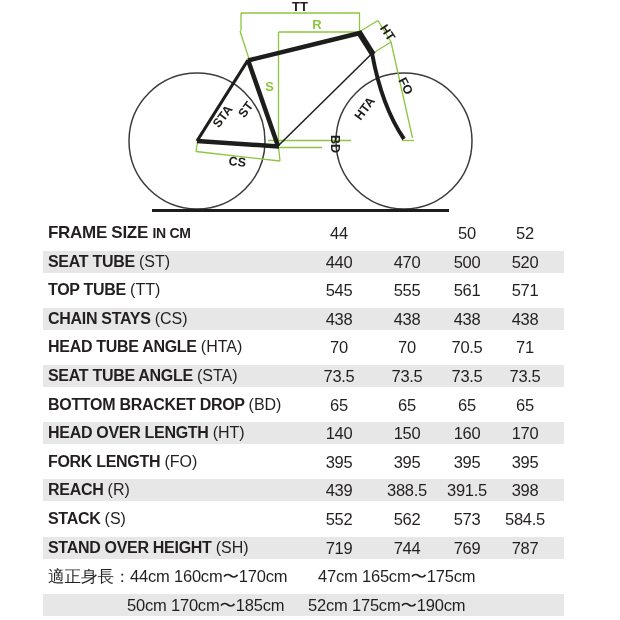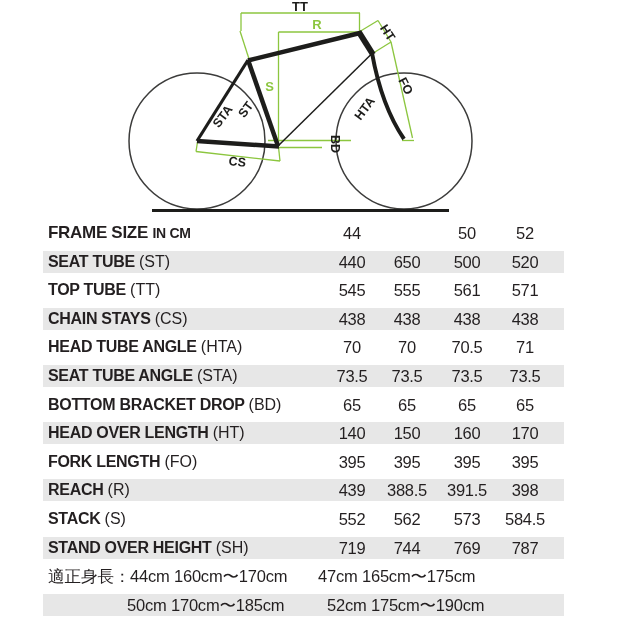--- a/index.html
+++ b/index.html
@@ -10,26 +10,26 @@
   .dim-label{font-size:12.5px;fill:#1d1d1b;}
   .dim-label-big{font-size:13px;fill:#1d1d1b;}
   .dim-label-green{font-size:13px;fill:#8cc63f;}
 
   .geo-table{position:absolute;left:43px;top:219px;width:527px;}
   .trow{position:relative;height:28.6px;line-height:28.6px;white-space:nowrap;}
   .trow.gray::before{content:"";position:absolute;left:0;right:0;top:3px;bottom:3.5px;background:#e7e7e7;}
   .tlabel{position:relative;padding-left:5px;font-weight:bold;font-size:16px;letter-spacing:-0.3px;}
   .tlabel .abbr{font-weight:normal;letter-spacing:0;}
   .tval{position:absolute;top:0;width:60px;text-align:center;font-size:16.5px;letter-spacing:-0.3px;}
-  .v1{left:279px}.v2{left:334px}.v3{left:394px}.v4{left:452px}
+  .v1{left:266px}.v2{left:334px}.v3{left:394px}.v4{left:452px}
   .hdr .tlabel{font-size:17px;}
   .hdr .unit{font-size:14px;}
   .fit-label{position:relative;padding-left:5px;font-weight:normal;font-size:16.5px;text-align:center;}
   .fit-seg{position:absolute;top:0;font-size:16.5px;letter-spacing:-0.2px;}
-  .r13a{left:87px}.r13b{left:275px}.r14a{left:84px}.r14b{left:284px}
+  .r13a{left:87px}.r13b{left:275px}.r14a{left:84px}.r14b{left:265px}
 </style>
 </head>
 <body>
 
 <div class="canvas">
 
   <svg class="diagram" width="620" height="216" viewBox="0 0 620 216">
 
     <circle cx="197" cy="141" r="68" fill="none" stroke="#3c3c3b" stroke-width="1.5"></circle>
     <circle cx="404" cy="141" r="68" fill="none" stroke="#3c3c3b" stroke-width="1.5"></circle>
@@ -82,21 +82,21 @@
     <div class="trow hdr">
       <span class="tlabel"><span>FRAME SIZE</span> <span class="unit">IN CM</span></span>
       <span class="tval v1">44</span>
       <span class="tval v3">50</span>
       <span class="tval v4">52</span>
     </div>
 
     <div class="trow gray">
       <span class="tlabel"><span>SEAT TUBE</span> <span class="abbr">(ST)</span></span>
       <span class="tval v1">440</span>
-      <span class="tval v2">650</span>
+      <span class="tval v2">470</span>
       <span class="tval v3">500</span>
       <span class="tval v4">520</span>
     </div>
 
     <div class="trow">
       <span class="tlabel"><span>TOP TUBE</span> <span class="abbr">(TT)</span></span>
       <span class="tval v1">545</span>
       <span class="tval v2">555</span>
       <span class="tval v3">561</span>
       <span class="tval v4">571</span>

